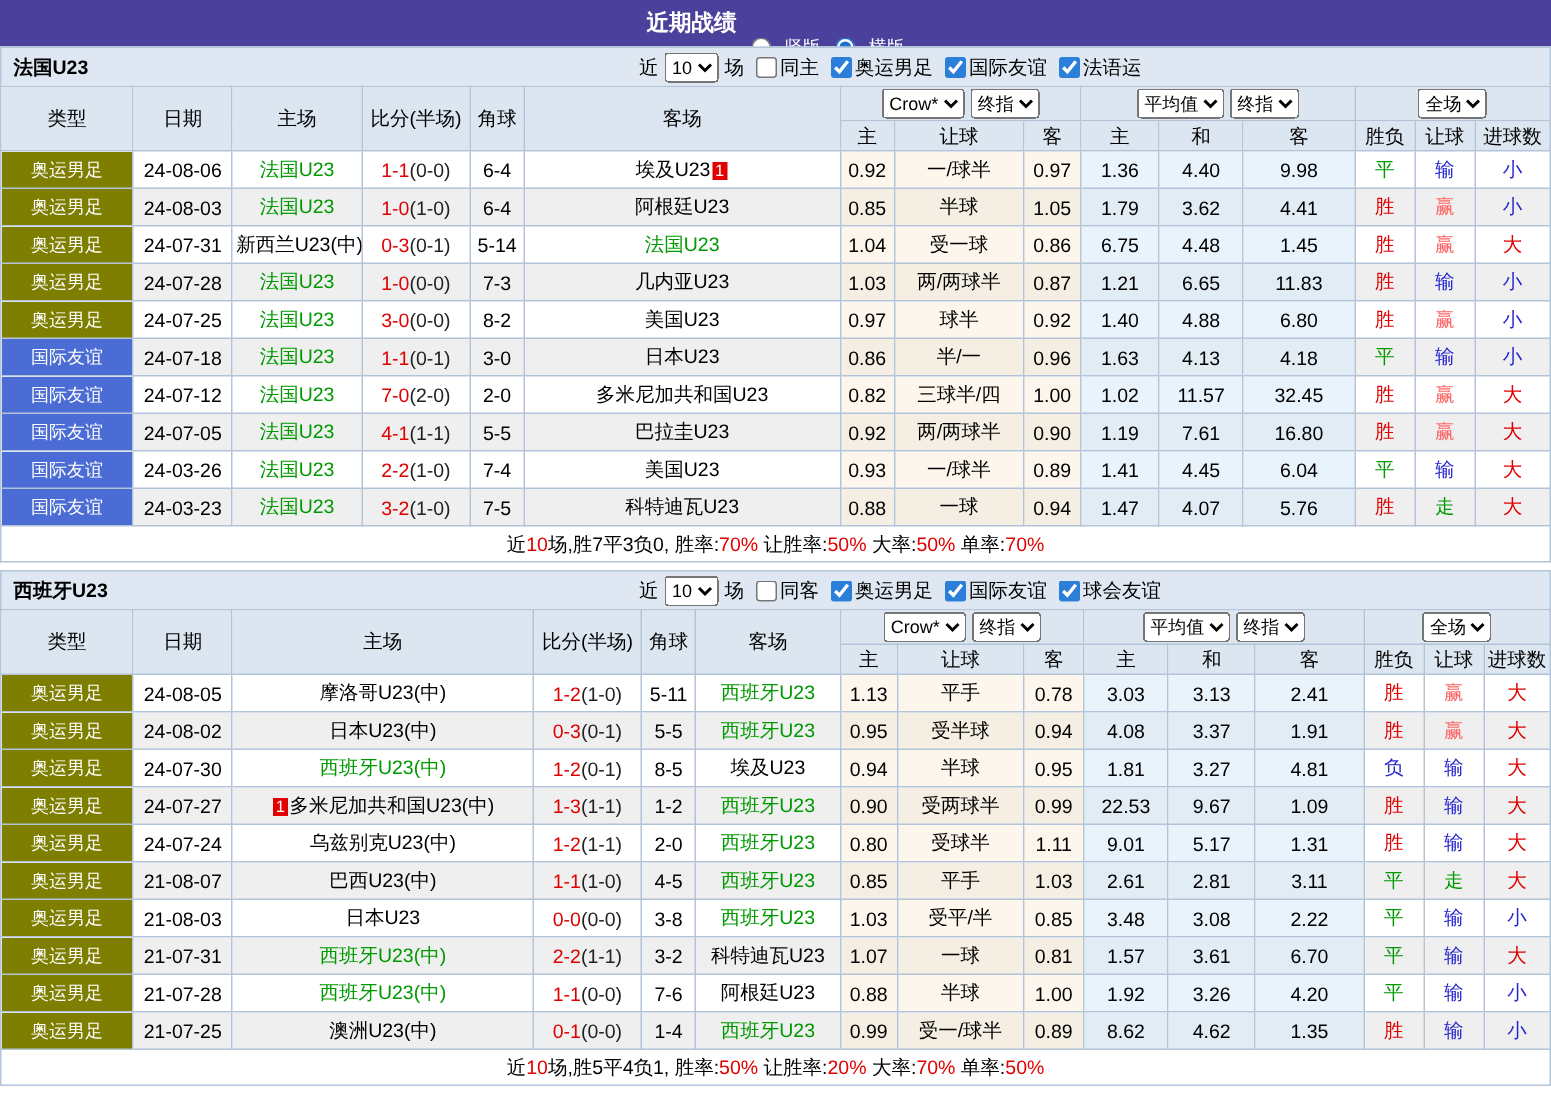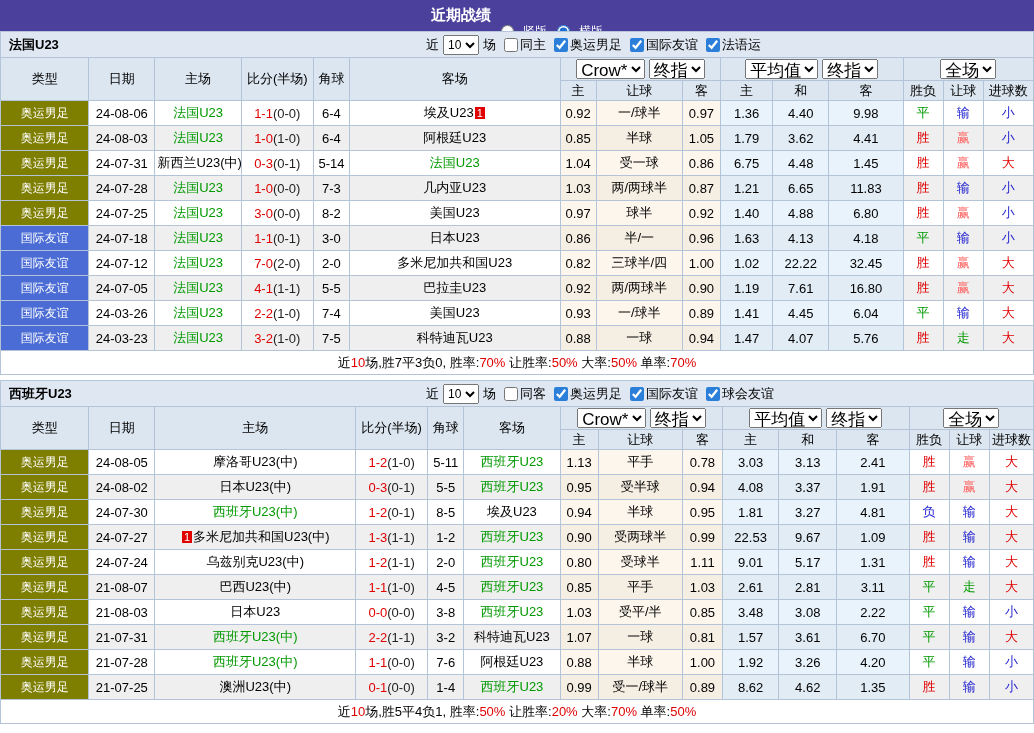--- a/index.html
+++ b/index.html
@@ -31,21 +31,21 @@
   .sec-controls input[type=checkbox]{ width:14px; height:14px; accent-color:#2b7fd9; margin:0 1px 0 4px; }
 
   
   table{ border-collapse:collapse; table-layout:fixed; width:1034px; }
   th,td{
     border:1px solid #b3c4d9; text-align:center; padding:0 2px;
     overflow:hidden; white-space:nowrap; font-weight:normal; font-size:13px;
   }
   thead th{ background:#dce6f0; height:20px; }
   thead .selgroup{ padding:1px 0; }
-  thead select{ font-size:17px; height:20px; margin:0 2px;text-align:center; }
+  thead select{ font-size:12px; height:20px; margin:0 2px; }
   tbody td{ height:25px; }
   tbody tr:nth-child(even) td{ background:#efefef; }
   tbody td.crow{ background:#fdf6ed; }
   tbody tr:nth-child(even) td.crow{ background:#f5eee3; }
   tbody td.avg{ background:#e9f3fb; }
   tbody tr:nth-child(even) td.avg{ background:#e1ecf5; }
   td.typecell{ color:#fff; font-size:12px; }
   td.typecell.t-oly{ background:#7e7e00 !important; }
   td.typecell.t-fri{ background:#4a6cd4 !important; }
   .green-team{ color:#009900; }
@@ -260,21 +260,21 @@
           <td class="typecell t-fri">国际友谊</td>
           <td>24-07-12</td>
           <td><span class="green-team">法国U23</span></td>
           <td><span class="score-ft">7-0</span><span class="score-ht">(2-0)</span></td>
           <td>2-0</td>
           <td><span class="">多米尼加共和国U23</span></td>
           <td class="crow">0.82</td>
           <td class="crow">三球半/四</td>
           <td class="crow">1.00</td>
           <td class="avg">1.02</td>
-          <td class="avg">22.22</td>
+          <td class="avg">11.57</td>
           <td class="avg">32.45</td>
           <td><span class="c-red">胜</span></td>
           <td><span class="c-pink">赢</span></td>
           <td><span class="c-red">大</span></td>
         </tr>
         <tr>
           <td class="typecell t-fri">国际友谊</td>
           <td>24-07-05</td>
           <td><span class="green-team">法国U23</span></td>
           <td><span class="score-ft">4-1</span><span class="score-ht">(1-1)</span></td>

